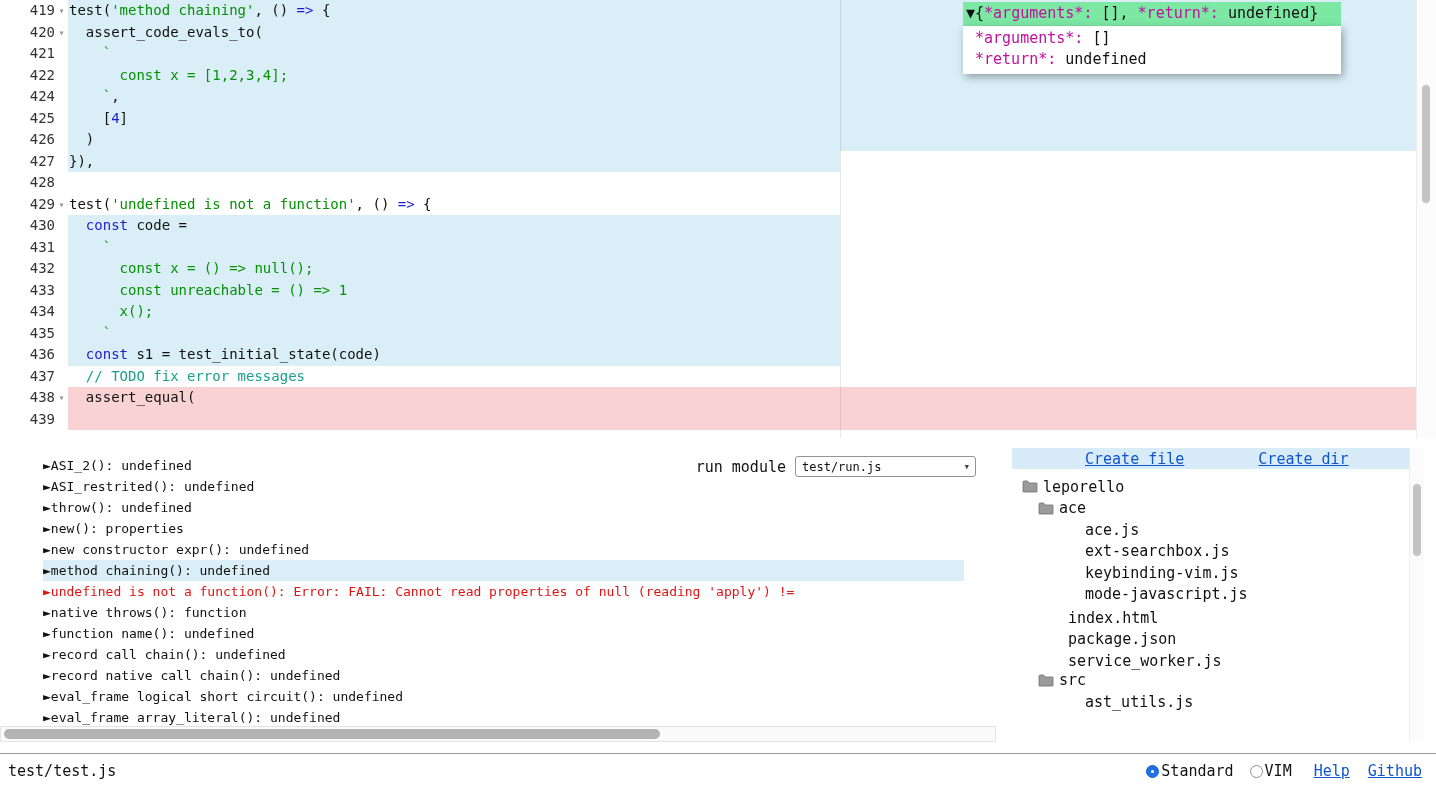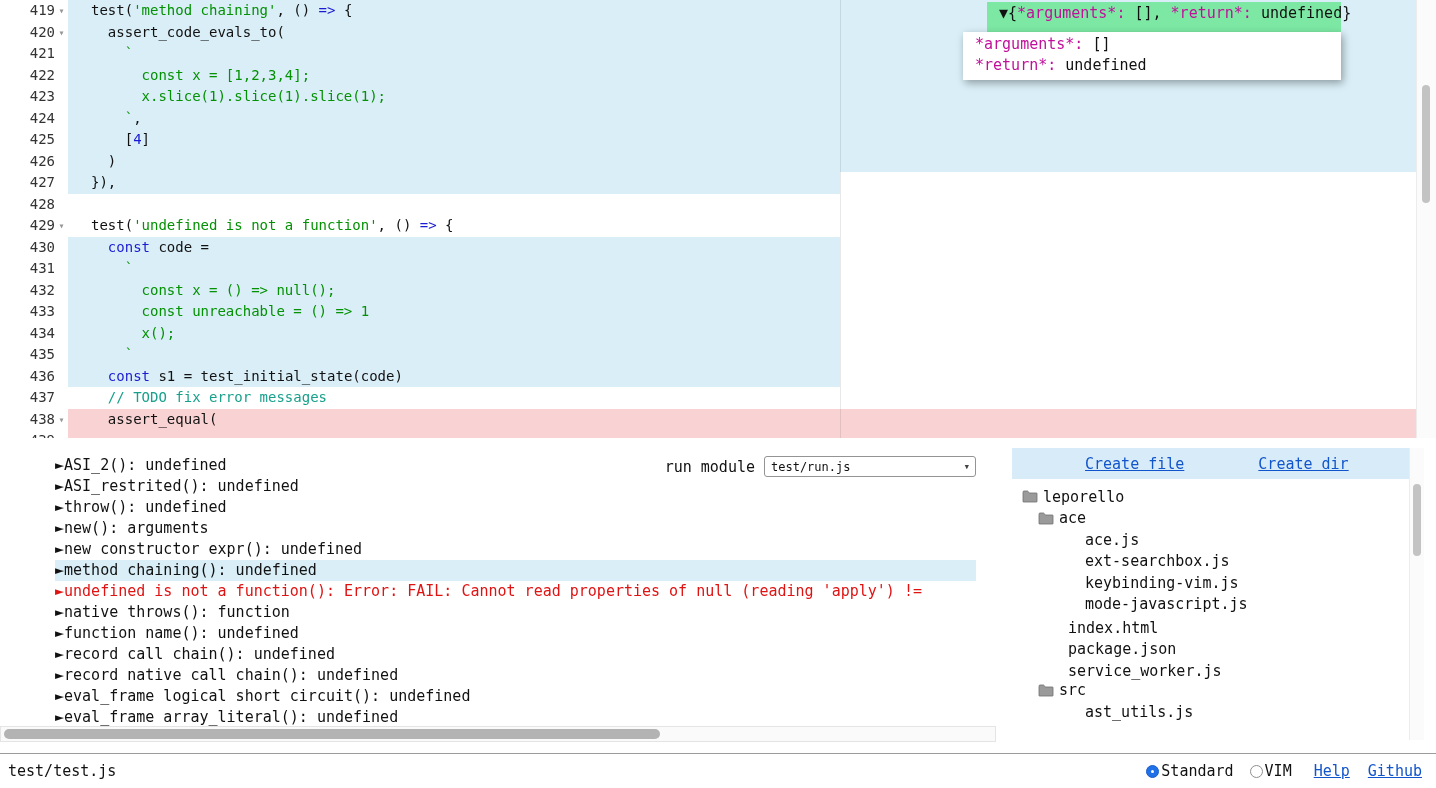--- a/index.html
+++ b/index.html
@@ -11,21 +11,21 @@
 
   
   #editor {
     position: absolute; left: 0; top: 0; width: 1436px; height: 438px;
     overflow: hidden; font-size: 14px; line-height: 21.5px;
   }
   .ed-row { display: flex; height: 21.5px; white-space: pre; }
   .gutter { flex: 0 0 68px; display: flex; color: #333; background: #fff; }
   .lnum { flex: 1; text-align: right; }
   .fold { width: 13px; text-align: center; font-size: 10px; color: #979797; line-height: 21.5px; }
-  .code { flex: 1; padding-left: 23px; white-space: pre; color: #111; }
+  .code { flex: 1; padding-left: 1px; white-space: pre; color: #111; }
   .hl-blue-full .code { background: var(--highlight-blue, #d9eef7); }
   .hl-blue-half .code { background: linear-gradient(to right,
       var(--highlight-blue, #d9eef7) 0, var(--highlight-blue, #d9eef7) 772px,
       rgba(0,0,0,0) 772px); }
   .hl-pink-full .code { background: var(--error-pink, #f9d3d3); }
   #print-margin { position: absolute; left: 840px; top: 0; width: 1px; height: 438px;
     background: rgba(0,0,0,0.09); }
 
   .tk-pl  { color: #111; }
   .tk-str { color: var(--string-green, #049104); }
@@ -35,51 +35,51 @@
   .tk-key { color: var(--magenta, #c0119b); }
 
   #ed-sb { position: absolute; right: 0; top: 0; width: 20px; height: 438px;
     background: #fbfbfb; border-left: 1px solid #ececec; }
   #ed-sb-thumb { position: absolute; left: 5px; top: 85px; width: 8px; height: 118px;
     border-radius: 4px; background: #c3c3c3; }
 
   
   #value-tooltip { position: absolute; left: 963px; top: 2px; width: 378px;
     font-size: 15px; z-index: 6; }
-  .tt-header { background: var(--tooltip-green, #7ce8a4); height: 30px; line-height: 22px;
-    padding-left: 12px; white-space: pre; color: #111; margin-left: 24px; }
+  .tt-header { background: var(--tooltip-green, #7ce8a4); height: 24px; line-height: 22px;
+    padding-left: 3px; white-space: pre; color: #111; }
   .tt-card { background: #fff; box-shadow: 2px 3px 8px rgba(0,0,0,0.35); padding: 2px 0 4px; }
   .tt-row { height: 21px; line-height: 21px; padding-left: 12px; white-space: pre; }
 
   
   #results-panel { position: absolute; left: 0; top: 448px; width: 996px; height: 294px;
     background: #fff; overflow: hidden; }
   #results-list { padding-top: 7px; }
-  .res-row { height: 21px; line-height: 21px; margin-left: 55px; width: 921px;
-    overflow: hidden; font-size: 15px; white-space: pre; color: #111; }
+  .res-row { height: 21px; line-height: 21px; margin-left: 43px; width: 921px;
+    overflow: hidden; font-size: 13px; white-space: pre; color: #111; }
   .res-row.selected { background: var(--highlight-blue, #d9eef7); }
   .res-row.error { color: var(--error-red, #e01313); }
   .res-row .arrow { margin-right: 0; }
 
   #run-module { position: absolute; top: 8px; right: 20px; display: flex;
     align-items: center; gap: 9px; font-size: 15px; color: #111; }
-  #run-select { width: 212px; height: 21px; border: 1px solid #949494; border-radius: 3px;
+  #run-select { width: 181px; height: 21px; border: 1px solid #949494; border-radius: 3px;
     background: #fff; display: flex; align-items: center; justify-content: space-between;
     padding: 0 5px 0 6px; font-size: 12px; cursor: default; }
   #run-select .chev { color: #444; font-size: 11px; }
 
   #h-scroll { position: absolute; left: 0; bottom: 0; width: 996px; height: 16px;
     background: #fafafa; border: 1px solid #e4e4e4; }
   #h-thumb { position: absolute; left: 3px; top: 2px; width: 656px; height: 10px;
     border-radius: 5px; background: #b3b3b3; }
 
   
   #files-panel { position: absolute; left: 1012px; top: 448px; width: 412px; height: 292px;
     background: #fff; overflow: hidden; }
-  #files-header { height: 31px; background: var(--panel-blue, #d8ebf8);
+  #files-header { height: 21px; background: var(--panel-blue, #d8ebf8);
     display: flex; align-items: center; font-size: 15px; }
   #files-header a { color: var(--link-blue, #1155cc); text-decoration: underline; }
   .create-file { margin-left: 73px; }
   .create-dir { margin-left: 74px; }
   #file-tree { padding-top: 7px; }
   .tree-row { height: 21.5px; display: flex; align-items: center; font-size: 15px;
     white-space: pre; color: #111; }
   .ficon { margin-right: 5px; display: inline-flex; }
   .tree-row.file.d0 { padding-left: 36px; }
   .tree-row.file.d1 { padding-left: 56px; align-items: flex-end; }
@@ -111,21 +111,20 @@
 <body>
 
 <div id="app" data-name="leporello-app">
 
   <div id="editor" data-name="code-editor">
     <div id="editor-lines" data-name="editor-lines">
         <div class="ed-row hl-blue-full" data-name="editor-line"><div class="gutter" data-name="gutter-cell"><span class="lnum" data-name="line-number">419</span><span class="fold" data-name="fold-marker-icon">▾</span></div><div class="code" data-name="code-line"><span class="tk-pl" data-name="code-token">test(</span><span class="tk-str" data-name="code-token">'method chaining'</span><span class="tk-pl" data-name="code-token">, () </span><span class="tk-kw" data-name="code-token">=&gt;</span><span class="tk-pl" data-name="code-token"> {</span></div></div>
         <div class="ed-row hl-blue-full" data-name="editor-line"><div class="gutter" data-name="gutter-cell"><span class="lnum" data-name="line-number">420</span><span class="fold" data-name="fold-marker-icon">▾</span></div><div class="code" data-name="code-line"><span class="tk-pl" data-name="code-token">  assert_code_evals_to(</span></div></div>
         <div class="ed-row hl-blue-full" data-name="editor-line"><div class="gutter" data-name="gutter-cell"><span class="lnum" data-name="line-number">421</span><span class="fold" data-name="fold-marker-icon"></span></div><div class="code" data-name="code-line"><span class="tk-pl" data-name="code-token">    </span><span class="tk-str" data-name="code-token">`</span></div></div>
         <div class="ed-row hl-blue-full" data-name="editor-line"><div class="gutter" data-name="gutter-cell"><span class="lnum" data-name="line-number">422</span><span class="fold" data-name="fold-marker-icon"></span></div><div class="code" data-name="code-line"><span class="tk-str" data-name="code-token">      const x = [1,2,3,4];</span></div></div>
-        <div class="ed-row hl-blue-full" data-name="editor-line"><div class="gutter" data-name="gutter-cell"><span class="lnum" data-name="line-number">423</span><span class="fold" data-name="fold-marker-icon"></span></div><div class="code" data-name="code-line"><span class="tk-str" data-name="code-token">      x.slice(1).slice(1).slice(1);</span></div></div>
         <div class="ed-row hl-blue-full" data-name="editor-line"><div class="gutter" data-name="gutter-cell"><span class="lnum" data-name="line-number">424</span><span class="fold" data-name="fold-marker-icon"></span></div><div class="code" data-name="code-line"><span class="tk-pl" data-name="code-token">    </span><span class="tk-str" data-name="code-token">`</span><span class="tk-pl" data-name="code-token">,</span></div></div>
         <div class="ed-row hl-blue-full" data-name="editor-line"><div class="gutter" data-name="gutter-cell"><span class="lnum" data-name="line-number">425</span><span class="fold" data-name="fold-marker-icon"></span></div><div class="code" data-name="code-line"><span class="tk-pl" data-name="code-token">    [</span><span class="tk-num" data-name="code-token">4</span><span class="tk-pl" data-name="code-token">]</span></div></div>
         <div class="ed-row hl-blue-full" data-name="editor-line"><div class="gutter" data-name="gutter-cell"><span class="lnum" data-name="line-number">426</span><span class="fold" data-name="fold-marker-icon"></span></div><div class="code" data-name="code-line"><span class="tk-pl" data-name="code-token">  )</span></div></div>
         <div class="ed-row hl-blue-half" data-name="editor-line"><div class="gutter" data-name="gutter-cell"><span class="lnum" data-name="line-number">427</span><span class="fold" data-name="fold-marker-icon"></span></div><div class="code" data-name="code-line"><span class="tk-pl" data-name="code-token">}),</span></div></div>
         <div class="ed-row hl-none" data-name="editor-line"><div class="gutter" data-name="gutter-cell"><span class="lnum" data-name="line-number">428</span><span class="fold" data-name="fold-marker-icon"></span></div><div class="code" data-name="code-line"></div></div>
         <div class="ed-row hl-none" data-name="editor-line"><div class="gutter" data-name="gutter-cell"><span class="lnum" data-name="line-number">429</span><span class="fold" data-name="fold-marker-icon">▾</span></div><div class="code" data-name="code-line"><span class="tk-pl" data-name="code-token">test(</span><span class="tk-str" data-name="code-token">'undefined is not a function'</span><span class="tk-pl" data-name="code-token">, () </span><span class="tk-kw" data-name="code-token">=&gt;</span><span class="tk-pl" data-name="code-token"> {</span></div></div>
         <div class="ed-row hl-blue-half" data-name="editor-line"><div class="gutter" data-name="gutter-cell"><span class="lnum" data-name="line-number">430</span><span class="fold" data-name="fold-marker-icon"></span></div><div class="code" data-name="code-line"><span class="tk-pl" data-name="code-token">  </span><span class="tk-kw" data-name="code-token">const</span><span class="tk-pl" data-name="code-token"> code =</span></div></div>
         <div class="ed-row hl-blue-half" data-name="editor-line"><div class="gutter" data-name="gutter-cell"><span class="lnum" data-name="line-number">431</span><span class="fold" data-name="fold-marker-icon"></span></div><div class="code" data-name="code-line"><span class="tk-pl" data-name="code-token">    </span><span class="tk-str" data-name="code-token">`</span></div></div>
         <div class="ed-row hl-blue-half" data-name="editor-line"><div class="gutter" data-name="gutter-cell"><span class="lnum" data-name="line-number">432</span><span class="fold" data-name="fold-marker-icon"></span></div><div class="code" data-name="code-line"><span class="tk-str" data-name="code-token">      const x = () =&gt; null();</span></div></div>
         <div class="ed-row hl-blue-half" data-name="editor-line"><div class="gutter" data-name="gutter-cell"><span class="lnum" data-name="line-number">433</span><span class="fold" data-name="fold-marker-icon"></span></div><div class="code" data-name="code-line"><span class="tk-str" data-name="code-token">      const unreachable = () =&gt; 1</span></div></div>
@@ -147,21 +146,21 @@
           <div class="tt-row" data-name="value-tooltip-row"><span class="tk-key" data-name="code-token">*return*:</span><span class="tk-pl" data-name="code-token"> undefined</span></div>
         </div>
     </div>
   </div>
 
   <div id="results-panel" data-name="test-results-panel">
     <div id="results-list" data-name="test-results-list">
         <div class="res-row normal" data-name="test-result-row"><span class="arrow" data-name="expand-arrow-icon">►</span><span data-name="test-result-label">ASI_2(): undefined</span></div>
         <div class="res-row normal" data-name="test-result-row"><span class="arrow" data-name="expand-arrow-icon">►</span><span data-name="test-result-label">ASI_restrited(): undefined</span></div>
         <div class="res-row normal" data-name="test-result-row"><span class="arrow" data-name="expand-arrow-icon">►</span><span data-name="test-result-label">throw(): undefined</span></div>
-        <div class="res-row normal" data-name="test-result-row"><span class="arrow" data-name="expand-arrow-icon">►</span><span data-name="test-result-label">new(): arguments</span></div>
+        <div class="res-row normal" data-name="test-result-row"><span class="arrow" data-name="expand-arrow-icon">►</span><span data-name="test-result-label">new(): properties</span></div>
         <div class="res-row normal" data-name="test-result-row"><span class="arrow" data-name="expand-arrow-icon">►</span><span data-name="test-result-label">new constructor expr(): undefined</span></div>
         <div class="res-row selected" data-name="test-result-row"><span class="arrow" data-name="expand-arrow-icon">►</span><span data-name="test-result-label">method chaining(): undefined</span></div>
         <div class="res-row error" data-name="test-result-row"><span class="arrow" data-name="expand-arrow-icon">►</span><span data-name="test-result-label">undefined is not a function(): Error: FAIL: Cannot read properties of null (reading 'apply') !=</span></div>
         <div class="res-row normal" data-name="test-result-row"><span class="arrow" data-name="expand-arrow-icon">►</span><span data-name="test-result-label">native throws(): function</span></div>
         <div class="res-row normal" data-name="test-result-row"><span class="arrow" data-name="expand-arrow-icon">►</span><span data-name="test-result-label">function name(): undefined</span></div>
         <div class="res-row normal" data-name="test-result-row"><span class="arrow" data-name="expand-arrow-icon">►</span><span data-name="test-result-label">record call chain(): undefined</span></div>
         <div class="res-row normal" data-name="test-result-row"><span class="arrow" data-name="expand-arrow-icon">►</span><span data-name="test-result-label">record native call chain(): undefined</span></div>
         <div class="res-row normal" data-name="test-result-row"><span class="arrow" data-name="expand-arrow-icon">►</span><span data-name="test-result-label">eval_frame logical short circuit(): undefined</span></div>
         <div class="res-row normal" data-name="test-result-row"><span class="arrow" data-name="expand-arrow-icon">►</span><span data-name="test-result-label">eval_frame array_literal(): undefined</span></div>
       </div>

